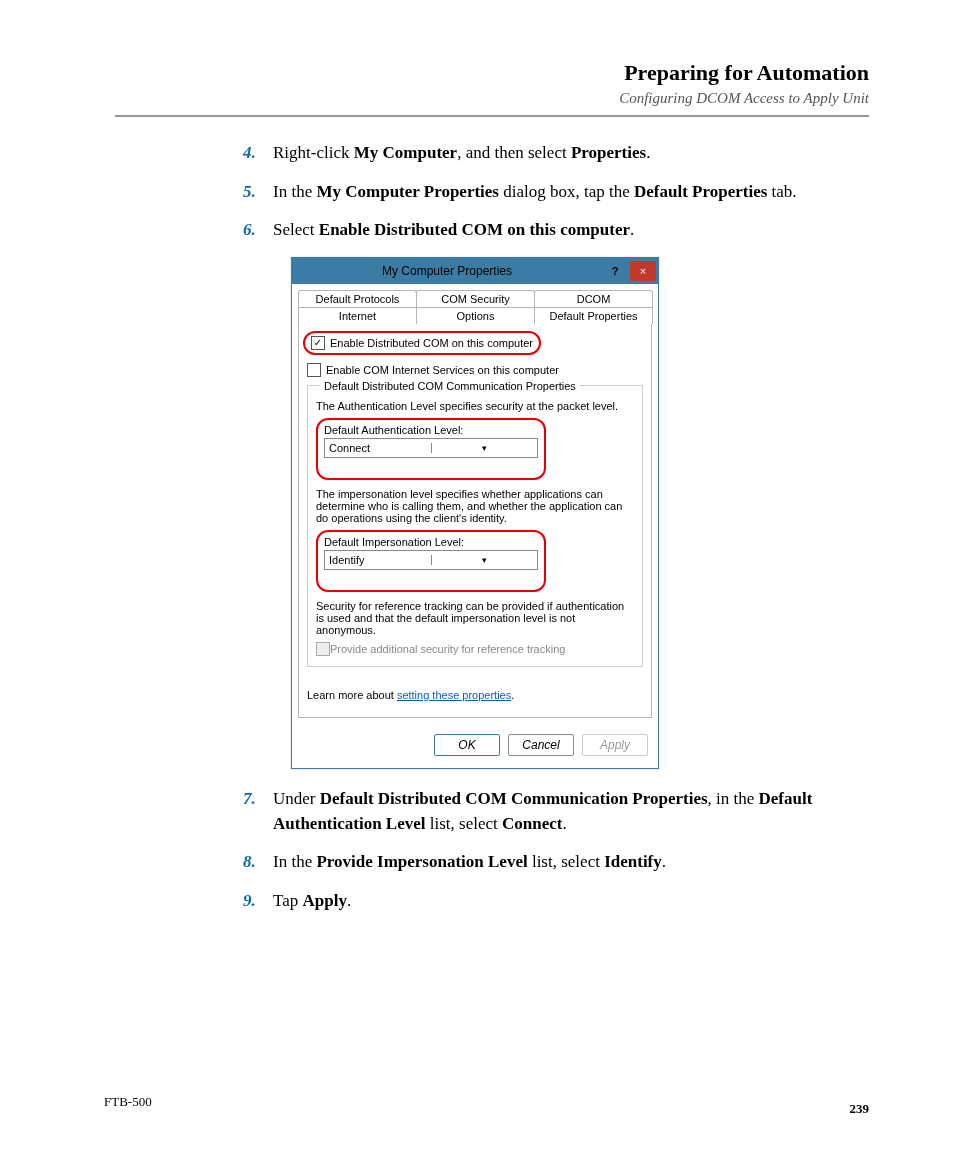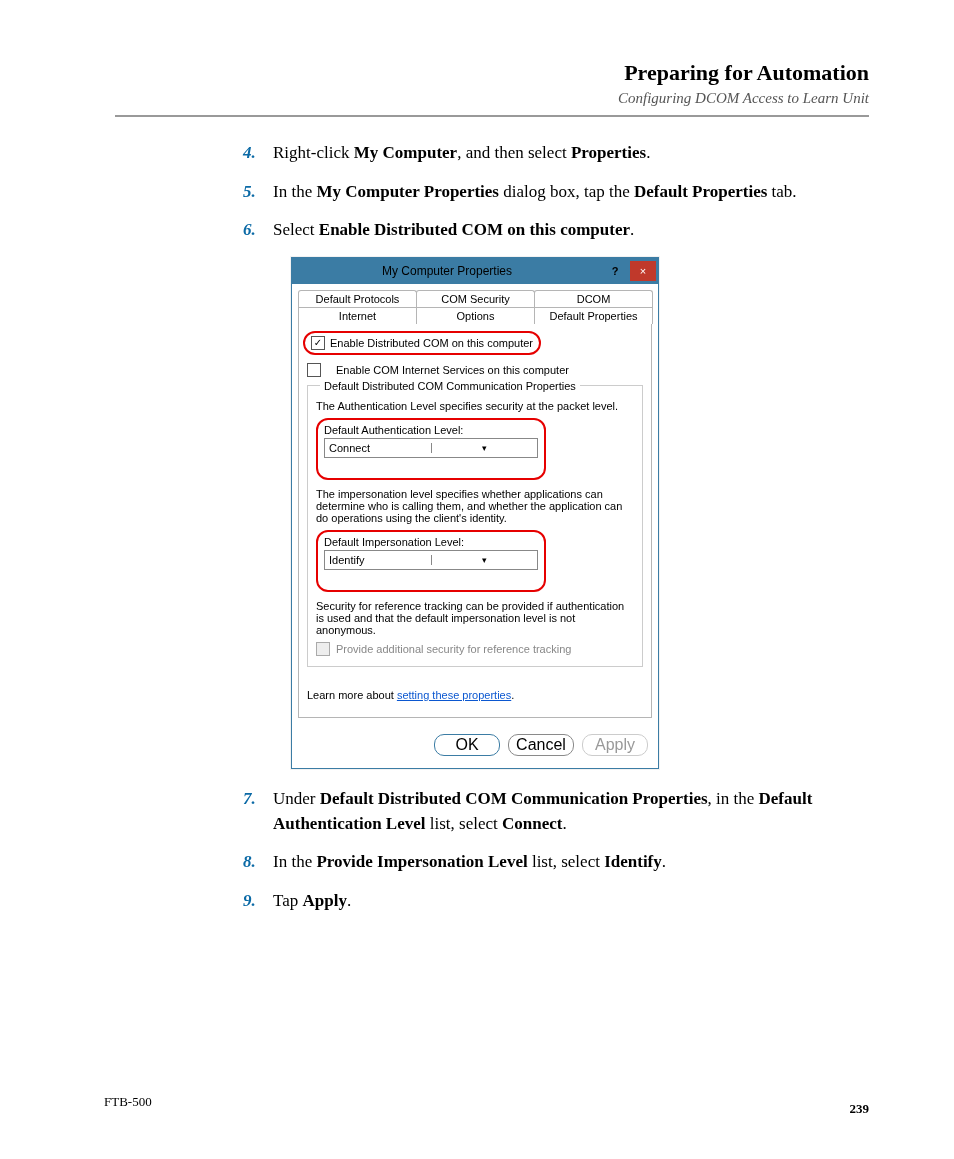--- a/index.html
+++ b/index.html
@@ -122,21 +122,21 @@
     position:relative;
   }
   .tab-panel {
     border:1px solid #b5b5b5;
     padding:10px 8px 8px 8px;
     margin-top:-1px;
   }
   .chk-line {
     display:flex;
     align-items:center;
-    gap:15px;
+    gap:5px;
     margin:2px 0 4px 0;
   }
   .chk {
     width:12px;height:12px;border:1px solid #555;background:#fff;
     display:inline-flex;align-items:center;justify-content:center;
     font-size:10px;line-height:1;
   }
   .chk.checked::after{content:"✓";}
   .chk.disabled { background:#eee; border-color:#aaa;}
   .highlight-red {
@@ -179,57 +179,58 @@
     font-size:9px;
   }
   .select-group {
     border:2.5px solid #e60000;
     border-radius:12px;
     padding:4px 6px 20px 6px;
     margin:2px 0 8px 0;
     width:214px;
   }
   .lbl { margin-bottom:2px; }
-  .security-chk { margin-top:4px; display:flex;gap:6px;align-items:center;}
+  .security-chk { margin-top:4px; display:flex;align-items:center;}
   .learn { margin:22px 0 8px 0; }
   .learn a { color:#0b57d0; text-decoration:underline;}
   .dlg-buttons {
     display:flex;
     justify-content:flex-end;
     gap:8px;
     padding:10px 10px 12px 10px;
   }
   .dlg-buttons button {
     width:66px;
     height:22px;
-    font-size:16px;
+    font-size:12px;
     border:1px solid #8a8a8a;
     background:#fff;
-    border-radius:10px;
+    border-radius:2px;
+    font-style:italic;
   }
   .dlg-buttons button.primary { border:1px solid #3b7ca4;}
   .dlg-buttons button:disabled { color:#999; border-color:#ccc;}
   .footer {
     position:absolute;
     bottom:42px;
     left:104px;
     right:85px;
     display:flex;
     justify-content:space-between;
     font-size:13px;
   }
   .footer .pn { font-weight:700;margin-top:7px;}
 </style>
 </head>
 <body>
 
 <div class="page">
   <div class="header">
     <h1>Preparing for Automation</h1>
-    <div class="sub">Configuring DCOM Access to Learn Unit</div>
+    <div class="sub">Configuring DCOM Access to Apply Unit</div>
   </div>
   <hr class="hr">
 
   <ol class="steps">
     <li>
       <span class="num">4.</span>
       <span>Right-click </span><span class="b">My Computer</span><span>, and then select </span><span class="b">Properties</span><span>.</span>
     </li>
     <li>
       <span class="num">5.</span>

